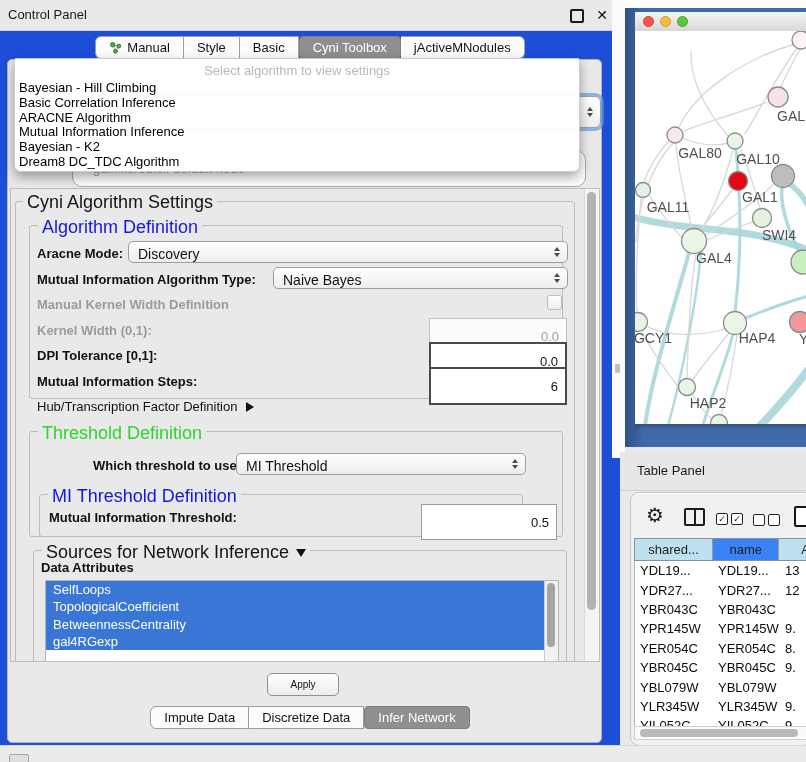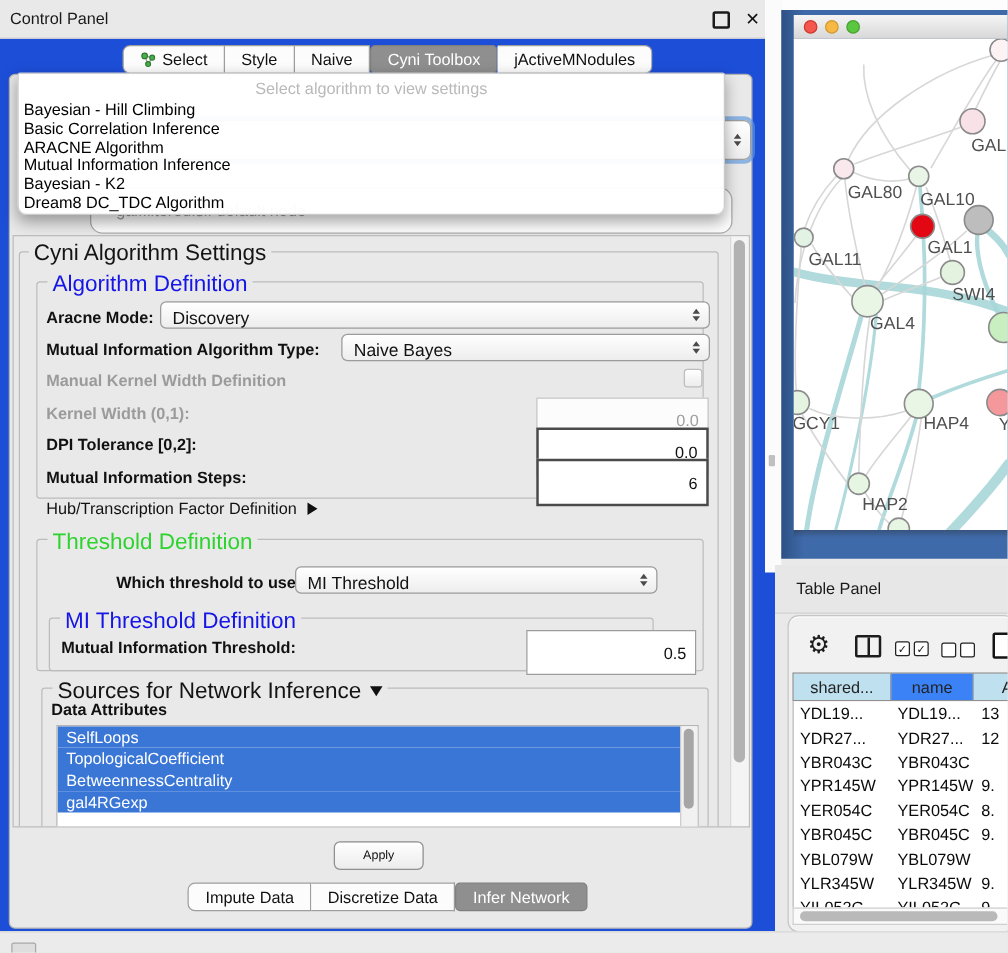--- a/index.html
+++ b/index.html
@@ -154,27 +154,27 @@
   <div data-name="top-tab-bar">
       <div class="tab" data-name="tab-network">
         <svg class="nicon" data-name="network-icon" viewBox="0 0 14 14">
           <line x1="4" y1="4" x2="10.5" y2="5.5" stroke="#9a9a9a"></line>
           <line x1="4" y1="4" x2="7" y2="11" stroke="#9a9a9a"></line>
           <line x1="10.5" y1="5.5" x2="7" y2="11" stroke="#9a9a9a"></line>
           <circle cx="4" cy="4" r="2.4" fill="#49b04c" stroke="#2c7a2e"></circle>
           <circle cx="10.5" cy="5.5" r="2.1" fill="#49b04c" stroke="#2c7a2e"></circle>
           <circle cx="7" cy="11" r="2.1" fill="#49b04c" stroke="#2c7a2e"></circle>
         </svg>
-        <span data-name="tab-label">Select</span>
+        <span data-name="tab-label">Manual</span>
       </div>
       <div class="tab" data-name="tab-style">
         <span data-name="tab-label">Style</span>
       </div>
       <div class="tab" data-name="tab-select">
-        <span data-name="tab-label">Naive</span>
+        <span data-name="tab-label">Basic</span>
       </div>
       <div class="tab sel" data-name="tab-cyni-toolbox">
         <span data-name="tab-label">Cyni Toolbox</span>
       </div>
       <div class="tab" data-name="tab-jactivemnodules">
         <span data-name="tab-label">jActiveMNodules</span>
       </div>
     </div>
 
   <div data-name="inference-combo">
@@ -224,21 +224,21 @@
           <i class="dn"></i>
         </span>
     </div>
 
     <span class="lbl dis" data-name="manual-kernel-label">Manual Kernel Width Definition</span>
     <span data-name="manual-kernel-checkbox"></span>
 
     <span class="lbl dis" data-name="kernel-width-label">Kernel Width (0,1):</span>
     <div class="field dis" data-name="kernel-width-field">0.0</div>
 
-    <span class="lbl" data-name="dpi-label">DPI Tolerance [0,2]:</span>
+    <span class="lbl" data-name="dpi-label">DPI Tolerance [0,1]:</span>
     <div class="field strong" data-name="dpi-field">0.0</div>
 
     <span class="lbl" data-name="mi-steps-label">Mutual Information Steps:</span>
     <div class="field strong" data-name="mi-steps-field">6</div>
 
     <div data-name="hub-section-label">
       <span data-name="hub-section-text">Hub/Transcription Factor Definition</span>
       <i class="tri-right" data-name="expand-triangle-icon"></i>
     </div>
 

